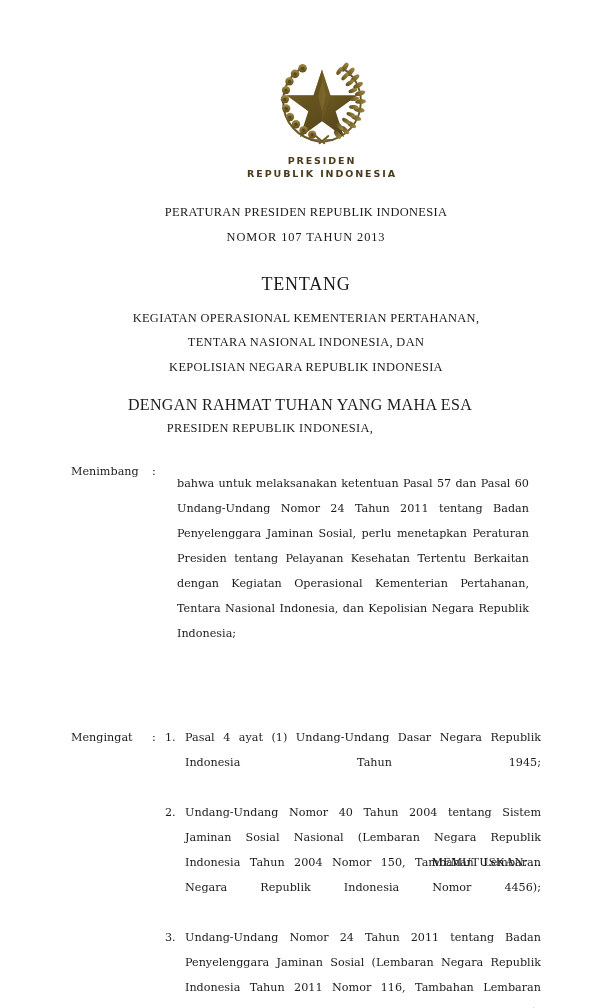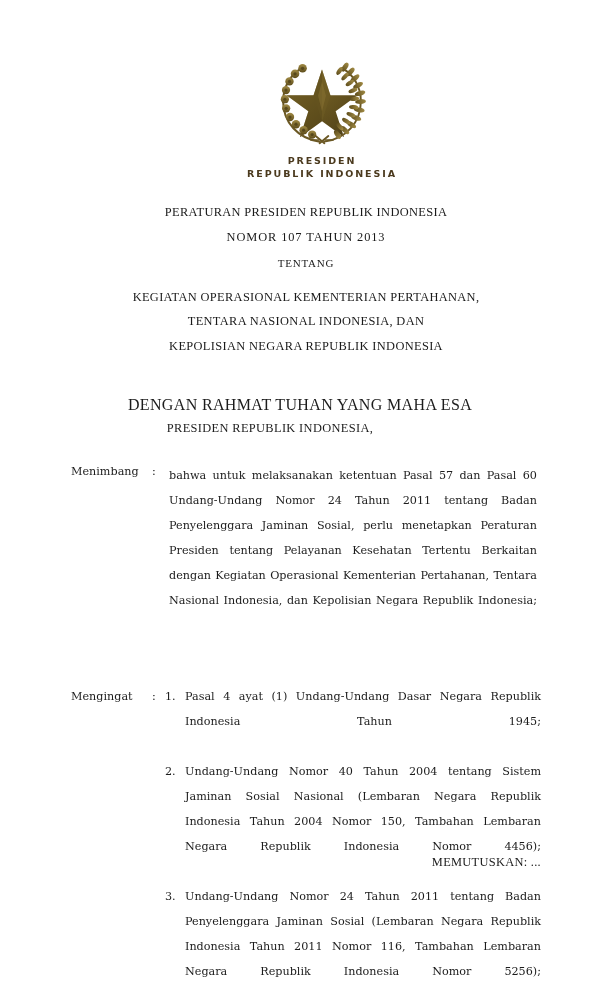--- a/index.html
+++ b/index.html
@@ -67,24 +67,24 @@
     line-height: 24.5px;
     letter-spacing: 0.35px;
     white-space: nowrap;
   }
   .head-nomor {
     font-size: 12.4px;
     line-height: 24.5px;
     letter-spacing: 0.9px;
   }
   .head-tentang {
-    font-size: 11px;
+    font-size: 18px;
     line-height: 24.5px;
     letter-spacing: 0.8px;
-    margin-top: 2px;
+    margin-top: 23px;
   }
   .subject-block {
     margin-top: 9px;
   }
   .subject-line {
     font-size: 12.4px;
     line-height: 24.5px;
     letter-spacing: 0.35px;
   }
 
@@ -147,21 +147,21 @@
   }
   .clause-body {
     flex: 1 1 auto;
     font-size: 11.2px;
     line-height: 25px;
     text-align: justify;
     text-justify: inter-word;
     hyphens: none;
   }
   .clause-body p {
-    margin: 4px;
+    margin: 12px;
   }
   .clause-body p::after {
     content: "";
     display: inline-block;
     width: 100%;
   }
 
   
   .numlist {
     list-style: none;

